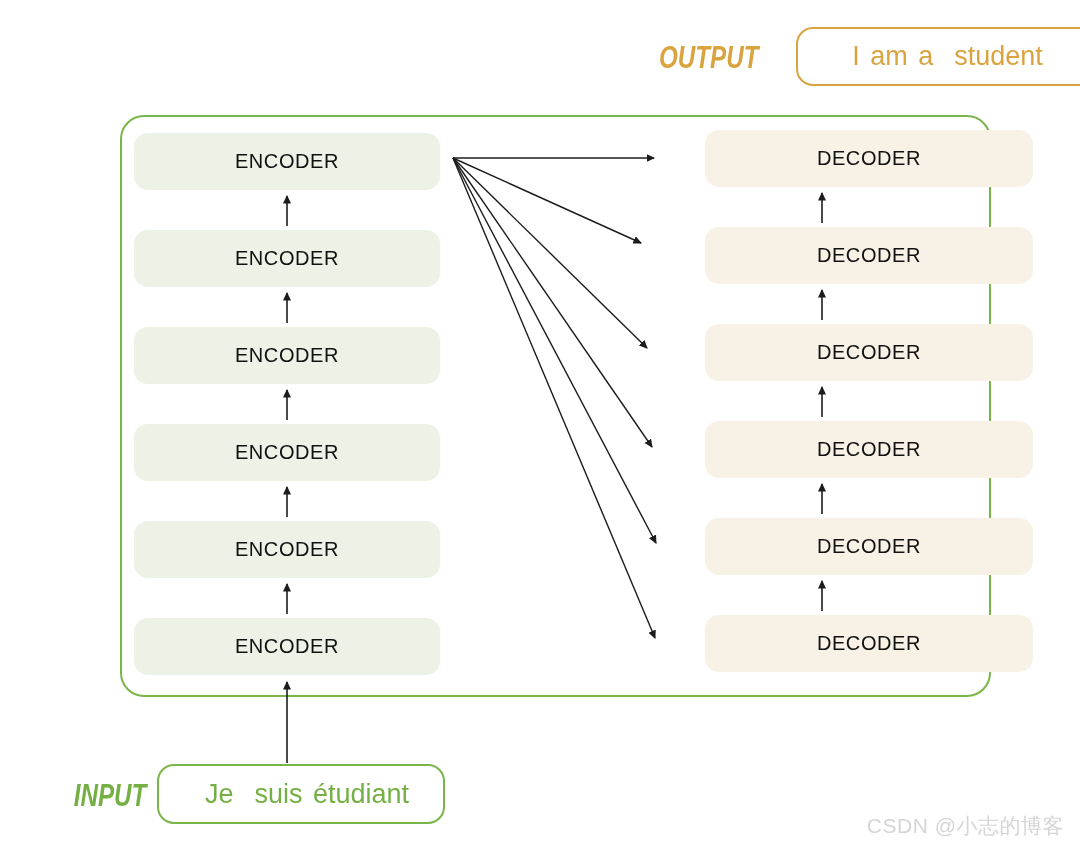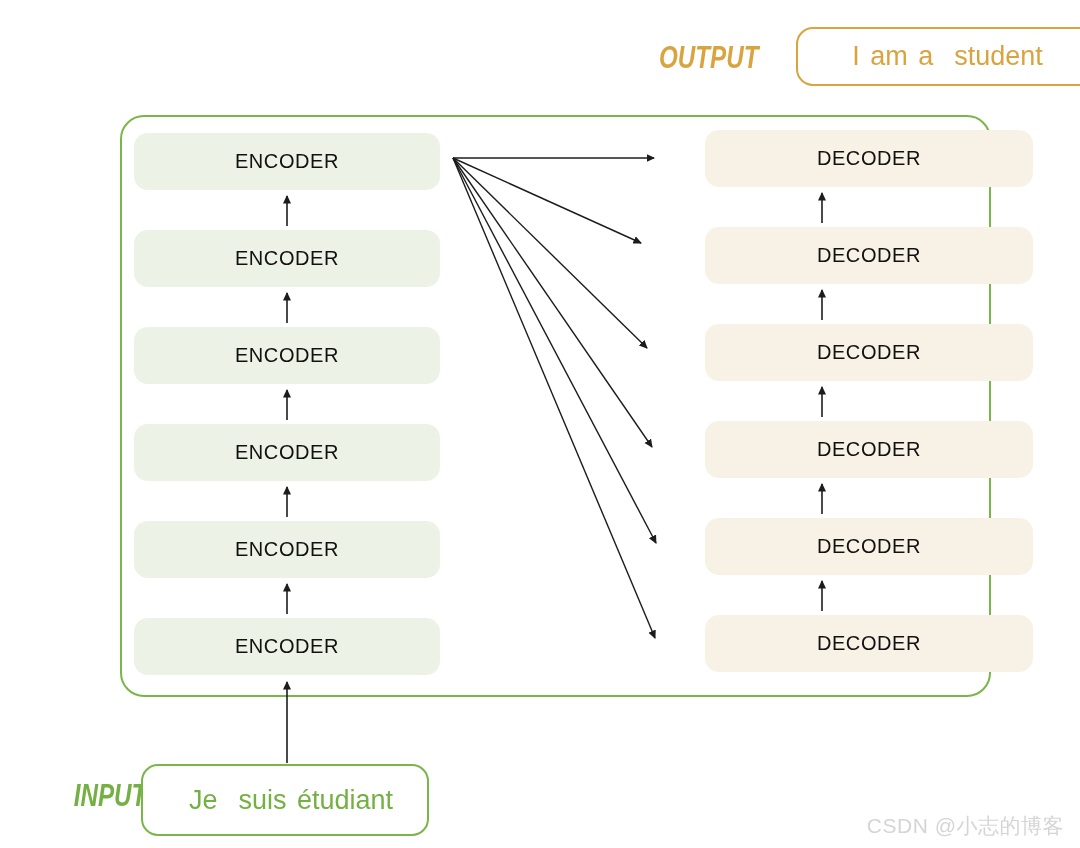--- a/index.html
+++ b/index.html
@@ -14,21 +14,21 @@
   
   .io-tag{position:absolute;font-style:italic;font-weight:bold;font-size:31px;
           letter-spacing:0px;transform:scaleX(0.78);transform-origin:center;}
   .tag-output{left:648px;top:40px;width:100px;text-align:center;color:var(--gold);}
   .tag-input{left:62px;top:778px;width:96px;text-align:center;color:var(--green-text);}
 
   .phrase-box{position:absolute;display:flex;align-items:center;justify-content:center;
               background:#ffffff;border-radius:17px;}
   .output-box{left:796px;top:27px;width:303px;height:59px;border:2.5px solid var(--gold);justify-content:center;}
   .output-box span{color:var(--gold);font-size:27px;white-space:pre;word-spacing:3px;}
-  .input-box{left:141px;top:764px;width:288px;height:72px;border:2.5px solid var(--green);padding-left:12px;}
+  .input-box{left:157px;top:764px;width:288px;height:60px;border:2.5px solid var(--green);padding-left:12px;}
   .input-box span{color:var(--green-text);font-size:27px;white-space:pre;word-spacing:3px;}
 
   
   .frame{position:absolute;left:120px;top:115px;width:871px;height:582px;
          border:2px solid var(--green);border-radius:24px;background:#ffffff;}
 
   
   .layer{position:absolute;display:flex;align-items:center;justify-content:center;
          border-radius:14px;height:57px;}
   .layer span{font-size:20px;letter-spacing:0.6px;color:var(--box-text);}

